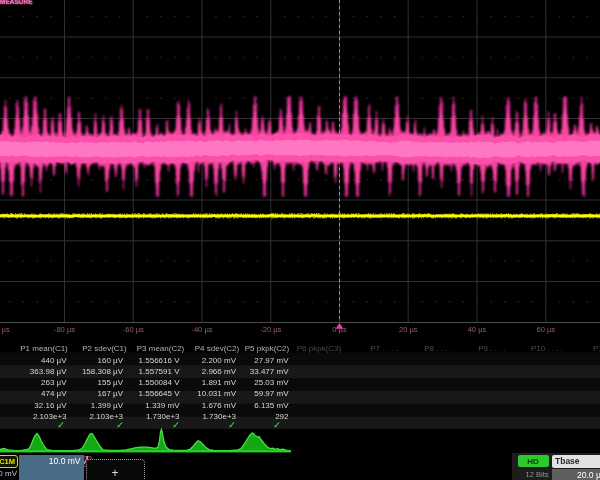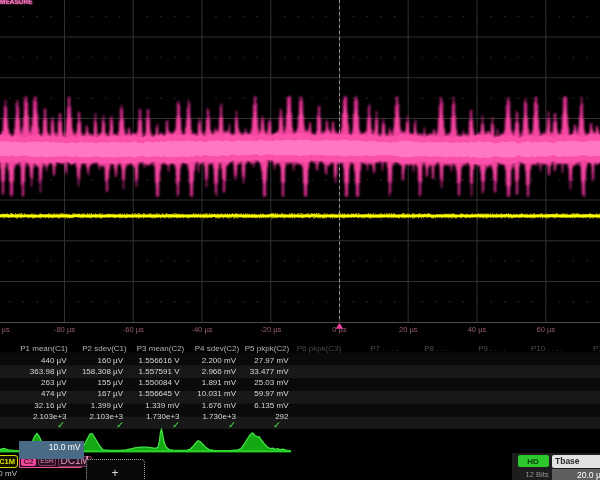--- a/index.html
+++ b/index.html
@@ -124,21 +124,21 @@
 <div class="abs" style="left:0;top:-2.5px;font-size:6.5px;font-weight:bold;color:#e56cb0;letter-spacing:0px;text-shadow:0 0 2px #d45898,0 0 1px #e56cb0">MEASURE</div>
 
 <div class="abs" style="left:-31px;top:455px;width:49px;height:13px;border:1.5px solid #d6d600;border-radius:3px;background:#151500;color:#e0e000;font-size:7.5px;font-weight:bold;text-align:right;padding:1px 2px 0 0">C1 DC1M</div>
 <div class="abs" style="left:-22px;top:469px;width:39px;font-size:8px;color:#c8c8c8;text-align:right;white-space:nowrap">50.0 mV</div>
 
 <div class="abs" style="left:19px;top:454.5px;width:63px;height:13.5px;border:1.5px solid #e8559e;border-radius:1px;background:#26081a;display:flex;align-items:center;padding:0 1px;gap:2px">
  <span style="background:#f0489c;color:#571232;font-size:8px;font-weight:bold;border-radius:2px;padding:0 2.5px;line-height:9px">C2</span>
  <span style="color:#dd96bd;font-size:6.5px;border:0.5px solid #7e3c5c;border-radius:2px;background:#301022;padding:0 1px;line-height:8px">ESR</span>
  <span style="color:#e59fc6;font-size:10px;border:0.5px solid #7e3c5c;border-radius:2px;background:#301022;padding:0 2px;line-height:8.5px">DC1M</span>
 </div>
-<div class="abs" style="left:19px;top:441px;width:64.5px;height:18px;background:#4a6b85;color:#fff;font-size:8.5px;text-align:right;padding:1px 3px 0 0">10.0 mV</div>
+<div class="abs" style="left:19px;top:455px;width:64.5px;height:26px;background:#4a6b85;color:#fff;font-size:8.5px;text-align:right;padding:1px 3px 0 0">10.0 mV</div>
 
 <div class="abs" style="left:85.5px;top:458.5px;width:59px;height:30px;border:1px dotted #9f9f9f;border-radius:4px;background:#090909"></div>
 <div class="abs" style="left:107px;top:466px;width:16px;text-align:center;color:#d8d8d8;font-size:12px">+</div>
 
 <div class="abs" style="left:512px;top:452.5px;width:88px;height:27.5px;background:#1d1d1d"></div>
 <div class="abs" style="left:517.5px;top:455px;width:31px;height:12px;background:#2dc82d;border-radius:2px;color:#0a3d0a;font-size:8px;font-weight:bold;text-align:center;padding-top:1.5px">HD</div>
 <div class="abs" style="left:517.5px;top:469.5px;width:31px;text-align:right;color:#969696;font-size:7.5px">12 Bits</div>
 <div class="abs" style="left:552px;top:454.5px;width:56px;height:13px;background:#e2e2e2;border-radius:2px;color:#2a2a2a;font-size:8.5px;font-weight:bold;padding:1.5px 0 0 3px">Tbase</div>
 <div class="abs" style="left:552px;top:468.5px;width:56px;height:11.5px;background:#5f5f5f;color:#fff;font-size:8.5px;padding:1px 0 0 25px">20.0 µ</div>
 </div>

